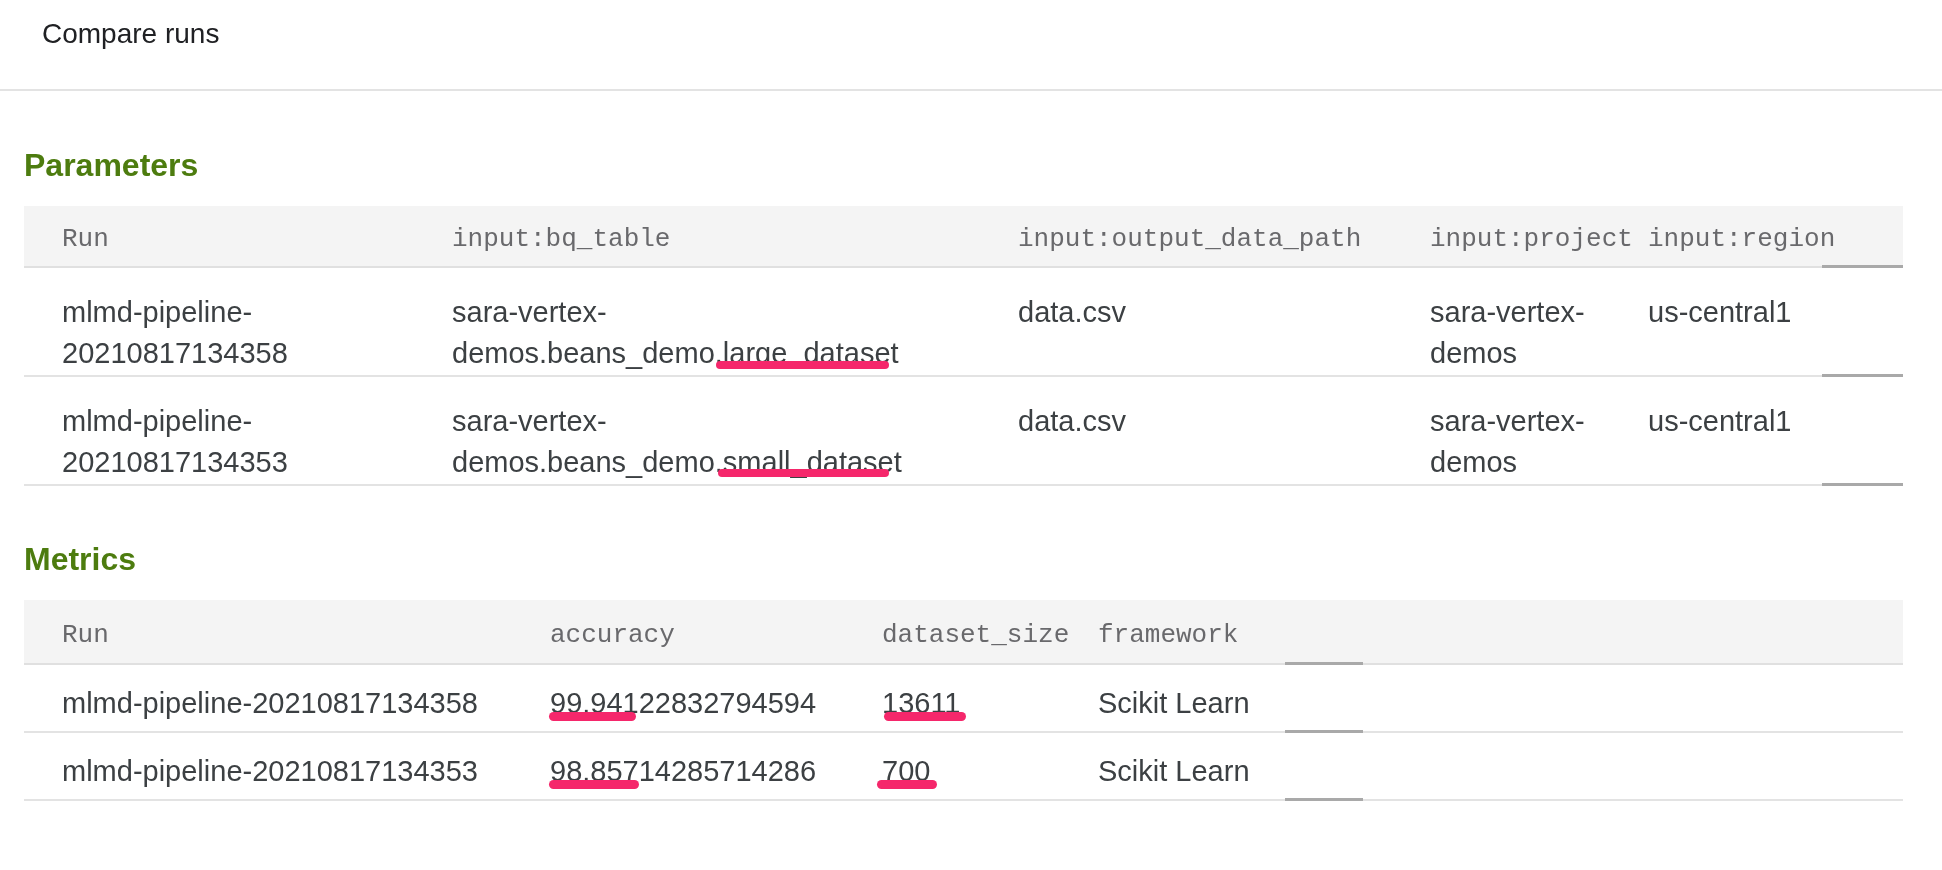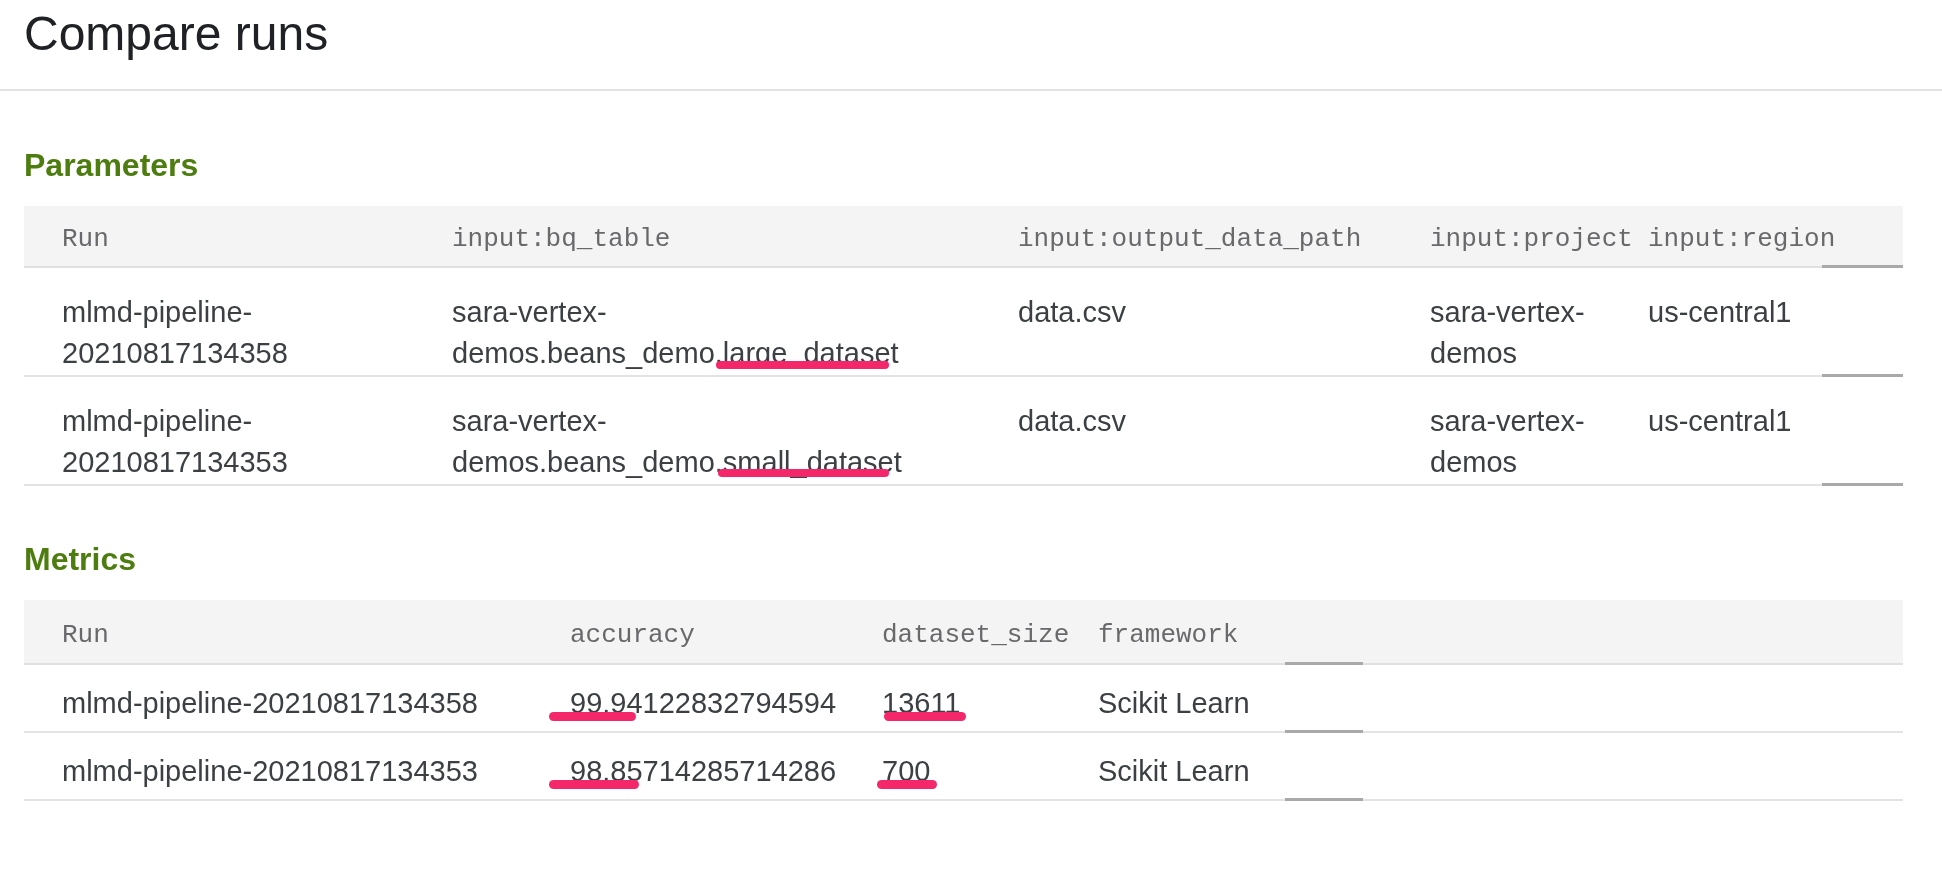--- a/index.html
+++ b/index.html
@@ -5,22 +5,22 @@
   html,body{margin:0;padding:0;background:#ffffff;}
   .page{
     position:relative;
     width:1942px;height:870px;
     background:#ffffff;
     font-family:"Liberation Sans", sans-serif;
     overflow:hidden;
     color:#3c4043;
   }
   .page-title{
-    position:absolute;left:24px;top:12px;
-    font-size:48px;line-height:44px;font-weight:400;color:#202124;
+    position:absolute;left:42px;top:12px;
+    font-size:28px;line-height:44px;font-weight:400;color:#202124;
     white-space:nowrap;
   }
   .title-divider{
     position:absolute;left:0;top:89px;width:1942px;height:2px;background:#e3e3e3;
   }
   .sec-heading{
     position:absolute;left:24px;margin:0;
     font-size:32px;line-height:38px;font-weight:700;color:#4d7c0f;
     white-space:nowrap;
   }
@@ -54,21 +54,21 @@
   .dcell{
     position:absolute;top:24px;
     font-size:29px;line-height:41px;color:#3c4043;
   }
   #metrics-table .dcell{top:18px;white-space:nowrap;}
 
   
   .p-c0{left:38px;}  .p-c1{left:428px;} .p-c2{left:994px;} .p-c3{left:1358px;margin-left:48px;} .p-c4{left:1624px;}
   .p-w0{max-width:240px;} .p-w1{max-width:470px;} .p-w3{max-width:170px;}
   
-  .m-c0{left:38px;} .m-c1{left:546px;} .m-c2{left:858px;} .m-c3{left:1074px;}
+  .m-c0{left:38px;} .m-c1{left:526px;} .m-c2{left:858px;} .m-c3{left:1074px;}
 
   .end-marker{
     position:absolute;bottom:-2px;height:3px;background:#a9a9a9;
   }
   #params-table .end-marker{left:1798px;width:81px;}
   #metrics-table .end-marker{left:1261px;width:78px;}
 
   .hl{
     position:absolute;height:9px;border-radius:5px;background:#f5276b;
   }

